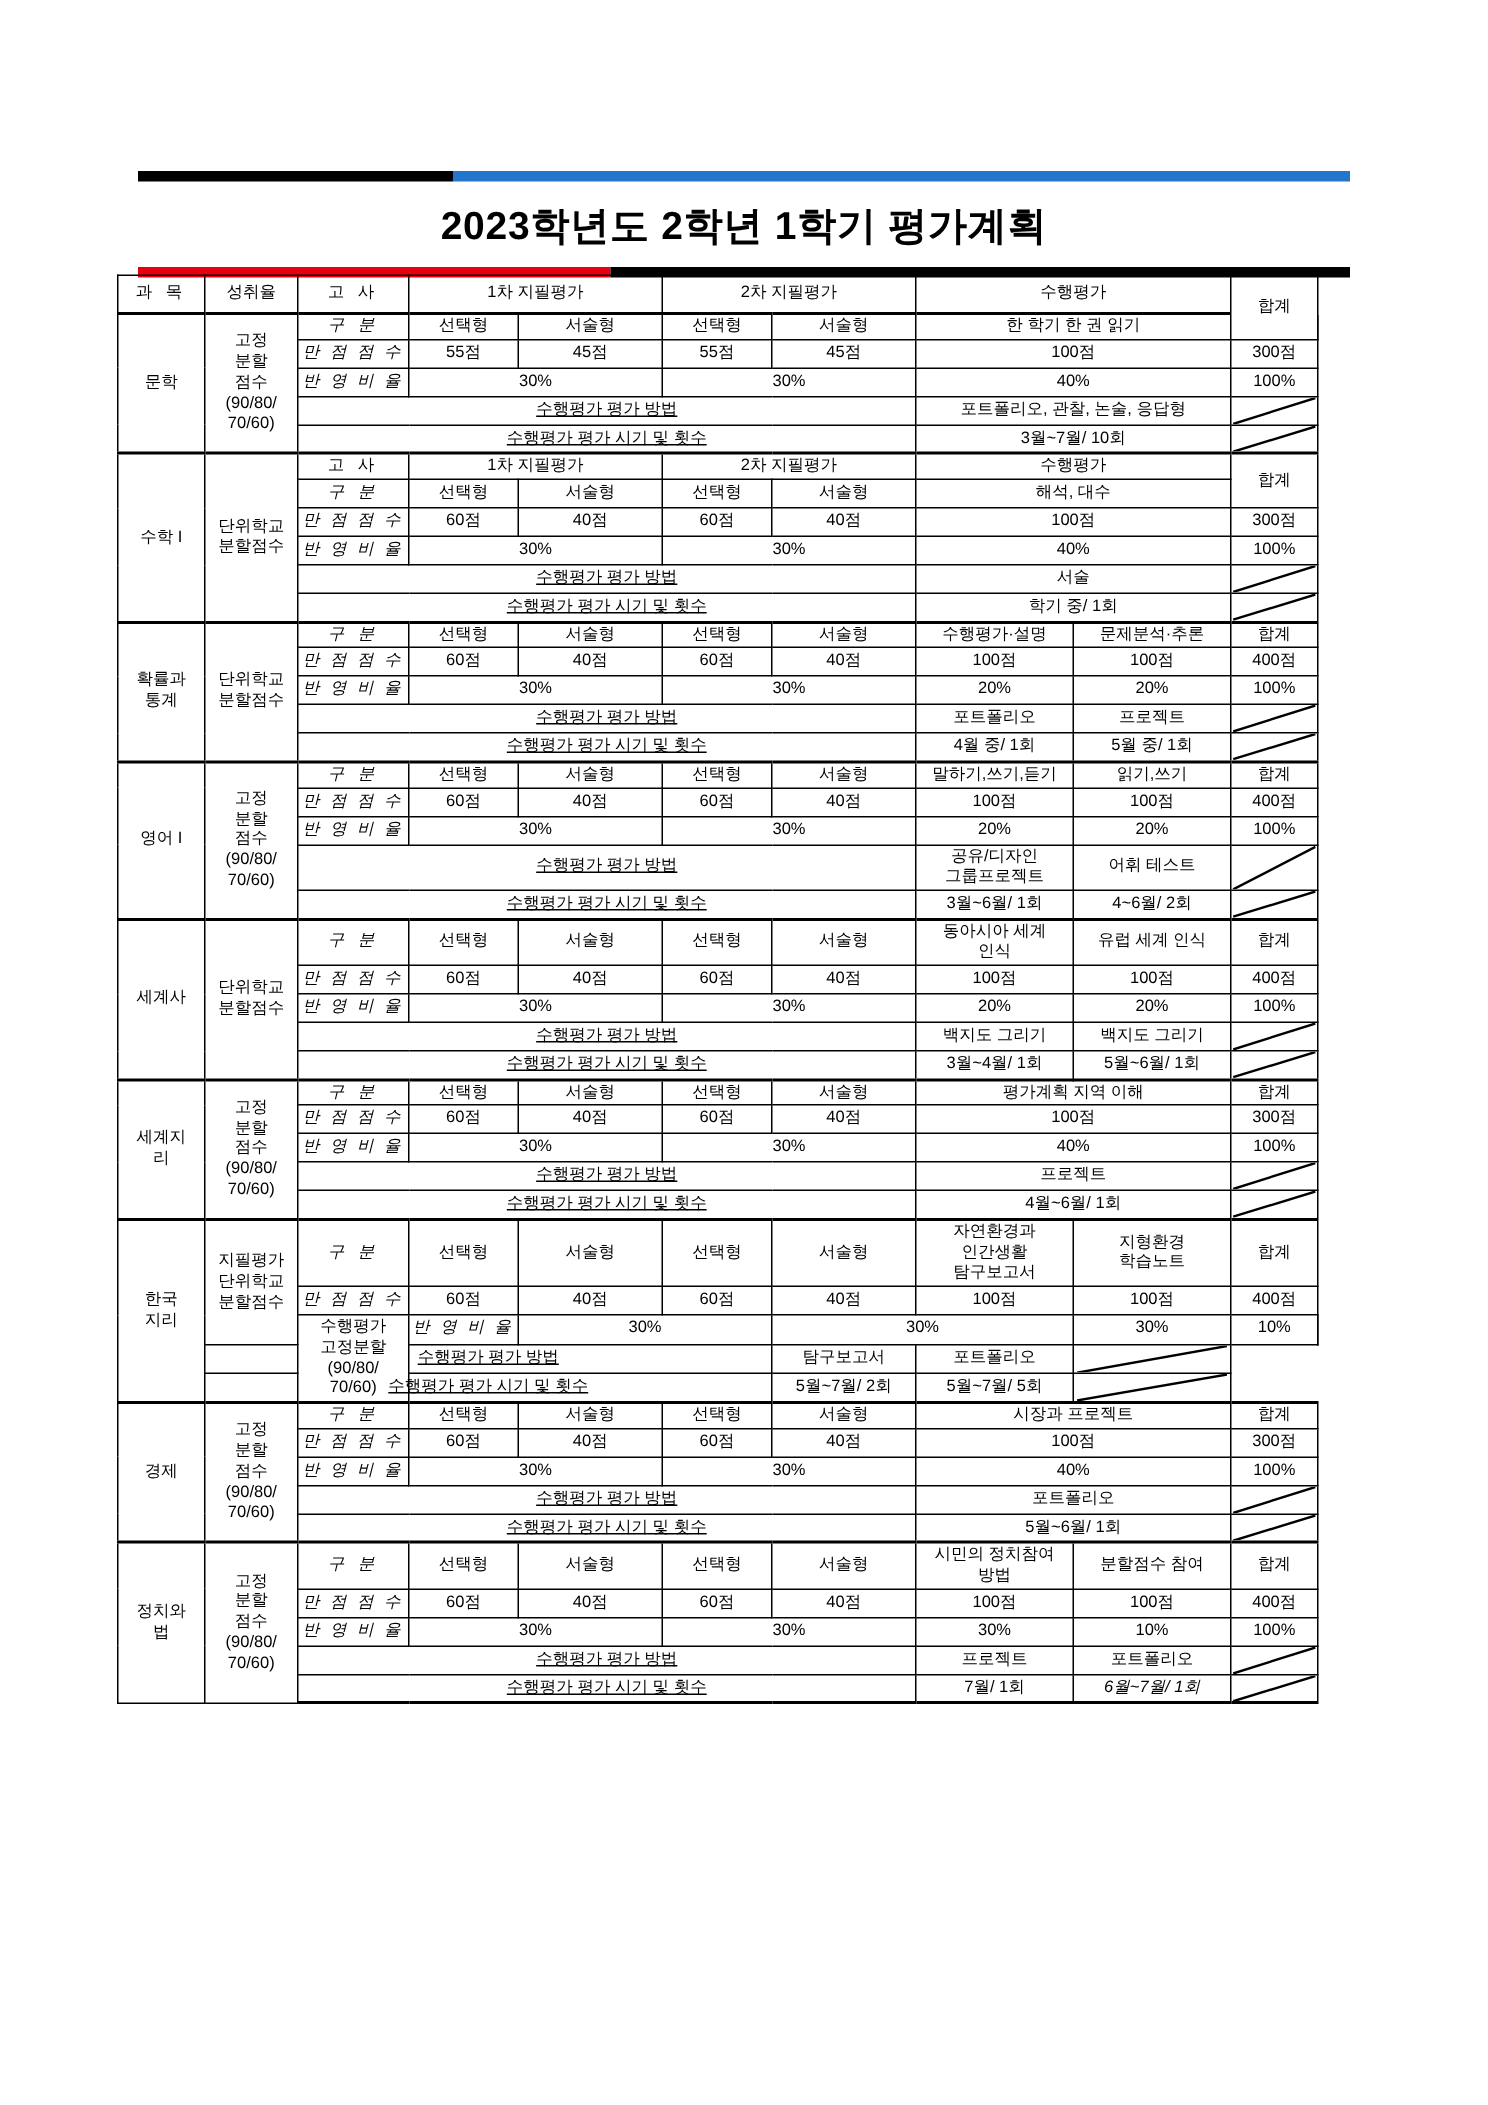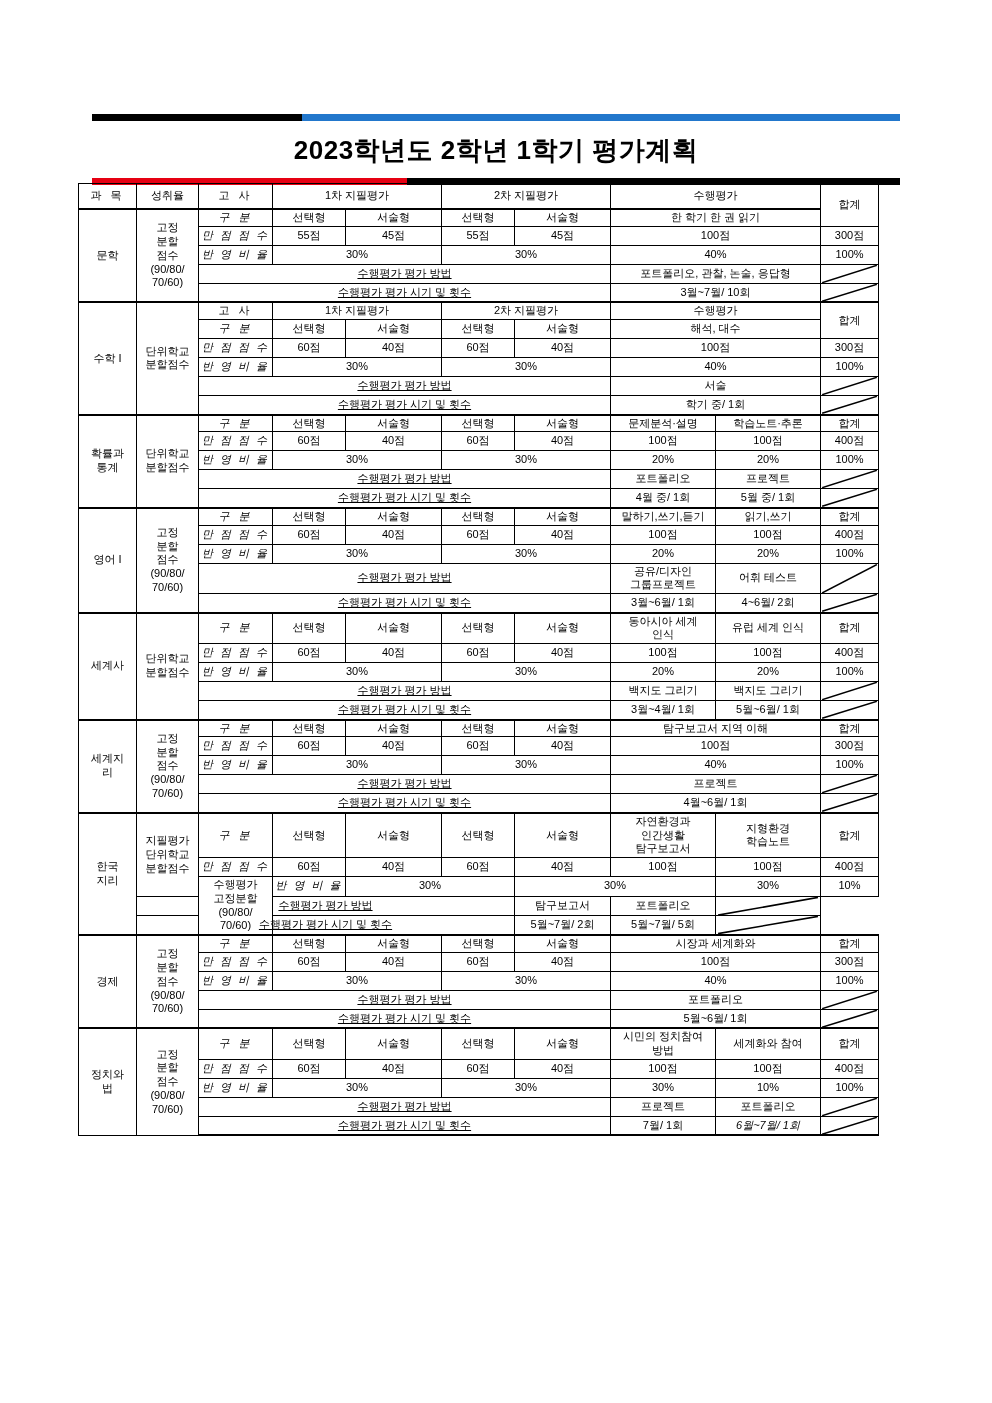--- a/index.html
+++ b/index.html
@@ -263,22 +263,22 @@
             </td>
           </tr>
           <tr class="block-start">
             <td class="subject thick-left" rowspan="5">확률과<br>통계</td>
             <td class="achieve" rowspan="5">단위학교<br>분할점수</td>
             <td class="spaced rowlabel">구 분</td>
             <td>선택형</td>
             <td>서술형</td>
             <td>선택형</td>
             <td>서술형</td>
-            <td>문제분석·설명</td>
-            <td>학습노트·추론</td>
+            <td>수행평가·설명</td>
+            <td>문제분석·추론</td>
             <td class="thick-right">합계</td>
           </tr>
           <tr class="r">
             <td class="spaced2 rowlabel">만 점 점 수</td>
             <td>60점</td>
             <td>40점</td>
             <td>60점</td>
             <td>40점</td>
             <td>100점</td>
             <td>100점</td>
@@ -425,21 +425,21 @@
             </td>
           </tr>
           <tr class="block-start">
             <td class="subject thick-left" rowspan="5">세계지<br>리</td>
             <td class="achieve" rowspan="5">고정<br>분할<br>점수<br>(90/80/<br>70/60)</td>
             <td class="spaced rowlabel">구 분</td>
             <td>선택형</td>
             <td>서술형</td>
             <td>선택형</td>
             <td>서술형</td>
-            <td colspan="2">탐구보고서 지역 이해</td>
+            <td colspan="2">평가계획 지역 이해</td>
             <td class="thick-right">합계</td>
           </tr>
           <tr class="r">
             <td class="spaced2 rowlabel">만 점 점 수</td>
             <td>60점</td>
             <td>40점</td>
             <td>60점</td>
             <td>40점</td>
             <td colspan="2">100점</td>
             <td class="thick-right">300점</td>
@@ -529,21 +529,21 @@
             </td>
           </tr>
           <tr class="block-start">
             <td class="subject thick-left" rowspan="5">경제</td>
             <td class="achieve" rowspan="5">고정<br>분할<br>점수<br>(90/80/<br>70/60)</td>
             <td class="spaced rowlabel">구 분</td>
             <td>선택형</td>
             <td>서술형</td>
             <td>선택형</td>
             <td>서술형</td>
-            <td colspan="2">시장과 세계화와</td>
+            <td colspan="2">시장과 프로젝트</td>
             <td class="thick-right">합계</td>
           </tr>
           <tr class="r">
             <td class="spaced2 rowlabel">만 점 점 수</td>
             <td>60점</td>
             <td>40점</td>
             <td>60점</td>
             <td>40점</td>
             <td colspan="2">100점</td>
             <td class="thick-right">300점</td>
@@ -579,21 +579,21 @@
           </tr>
           <tr class="block-start r-tall">
             <td class="subject thick-left" rowspan="5">정치와<br>법</td>
             <td class="achieve" rowspan="5">고정<br>분할<br>점수<br>(90/80/<br>70/60)</td>
             <td class="spaced rowlabel">구 분</td>
             <td>선택형</td>
             <td>서술형</td>
             <td>선택형</td>
             <td>서술형</td>
             <td>시민의 정치참여<br>방법</td>
-            <td>세계화와 참여</td>
+            <td>분할점수 참여</td>
             <td class="thick-right">합계</td>
           </tr>
           <tr class="r">
             <td class="spaced2 rowlabel">만 점 점 수</td>
             <td>60점</td>
             <td>40점</td>
             <td>60점</td>
             <td>40점</td>
             <td>100점</td>
             <td>100점</td>

